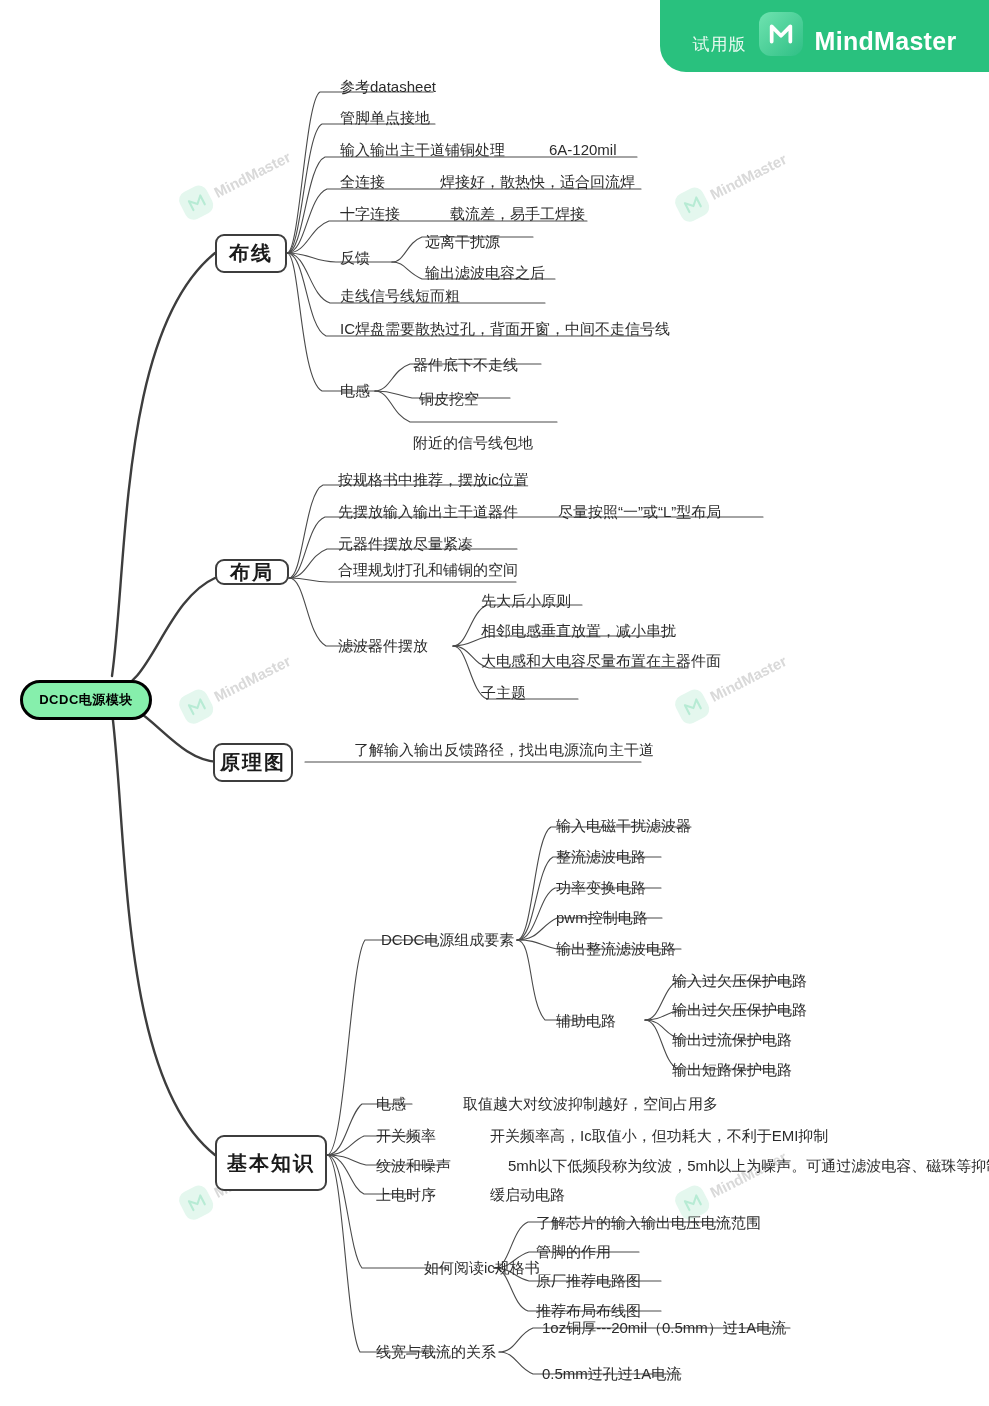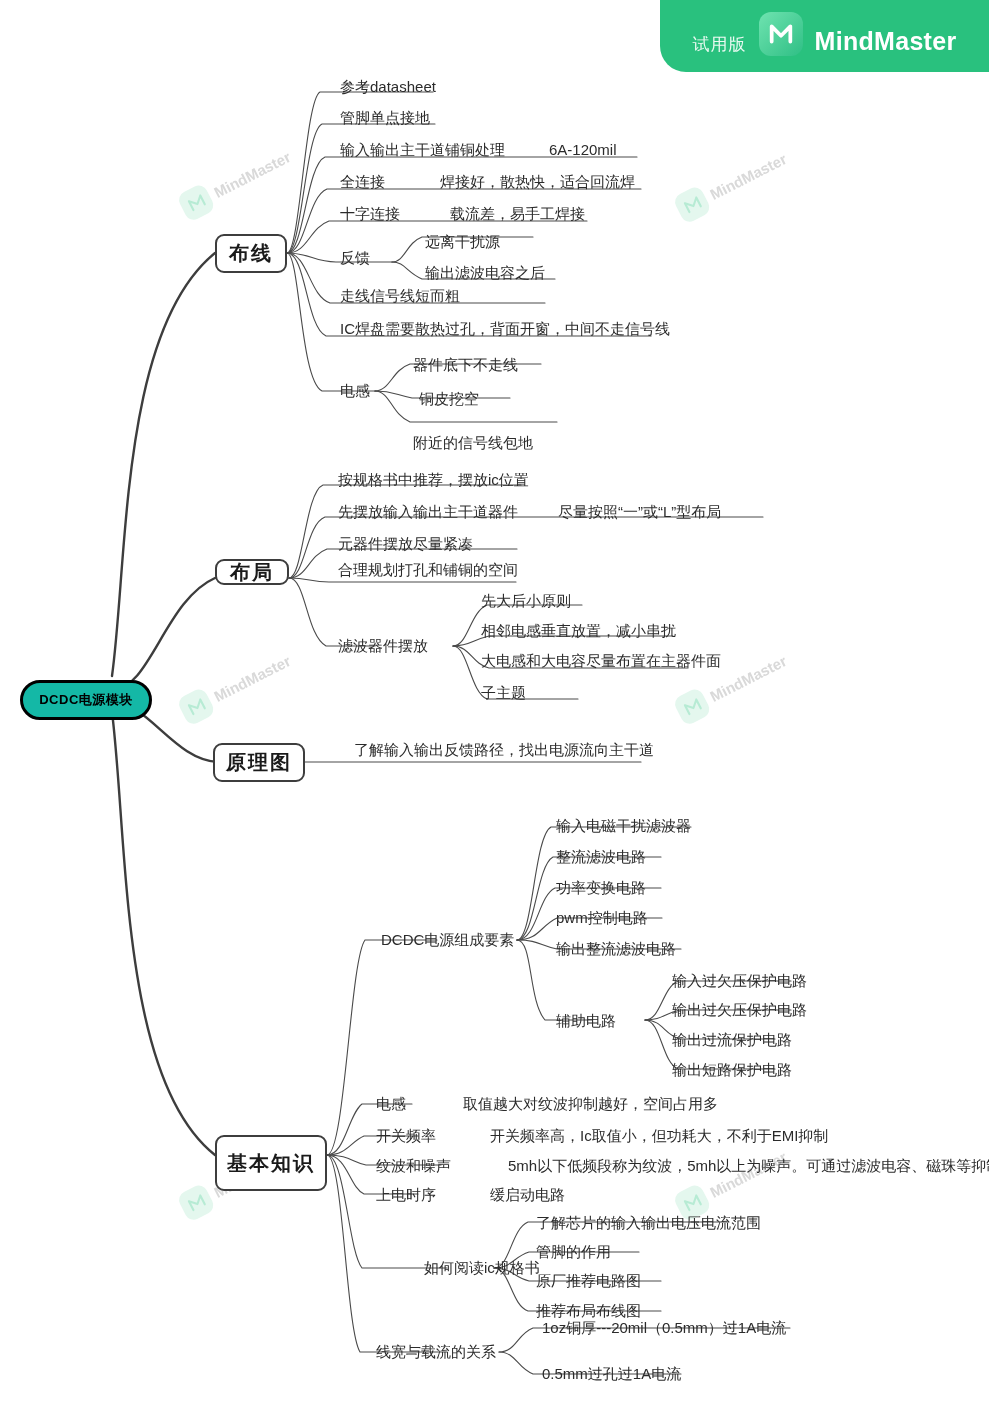--- a/index.html
+++ b/index.html
@@ -72,21 +72,21 @@
     white-space: nowrap;
   }
   
   #links { position: absolute; inset: 0; z-index: 5; }
   
   .node { position: absolute; z-index: 10; }
 
   .root-node {
     border: 3px solid #000000;
     border-radius: 999px;
-    background: #14b8a6;
+    background: #86efac;
     display: flex; align-items: center; justify-content: center;
     font-size: 13px;
     font-weight: bold;
     letter-spacing: .5px;
     color: #000;
     white-space: nowrap;
   }
   .main-node {
     border: 2px solid #3d3d3d;
     border-radius: 9px;
@@ -257,21 +257,21 @@
   </div>
 
   <div class="node main-node" style="left:215px; top:234px; width:72px; height:39px;">
     <span>布线</span>
   </div>
 
   <div class="node main-node" style="left:215px; top:559px; width:74px; height:26px;">
     <span>布局</span>
   </div>
 
-  <div class="node main-node" style="left:213px; top:743px; width:92px; height:39px;">
+  <div class="node main-node" style="left:213px; top:743px; width:80px; height:39px;">
     <span>原理图</span>
   </div>
 
   <div class="node main-node" style="left:215px; top:1135px; width:112px; height:56px;">
     <span>基本知识</span>
   </div>
 
   <div class="leaf" style="left:340px; top:79px;">参考datasheet</div>
   <div class="leaf" style="left:340px; top:110px;">管脚单点接地</div>
   <div class="leaf" style="left:340px; top:142px;">输入输出主干道铺铜处理</div>

